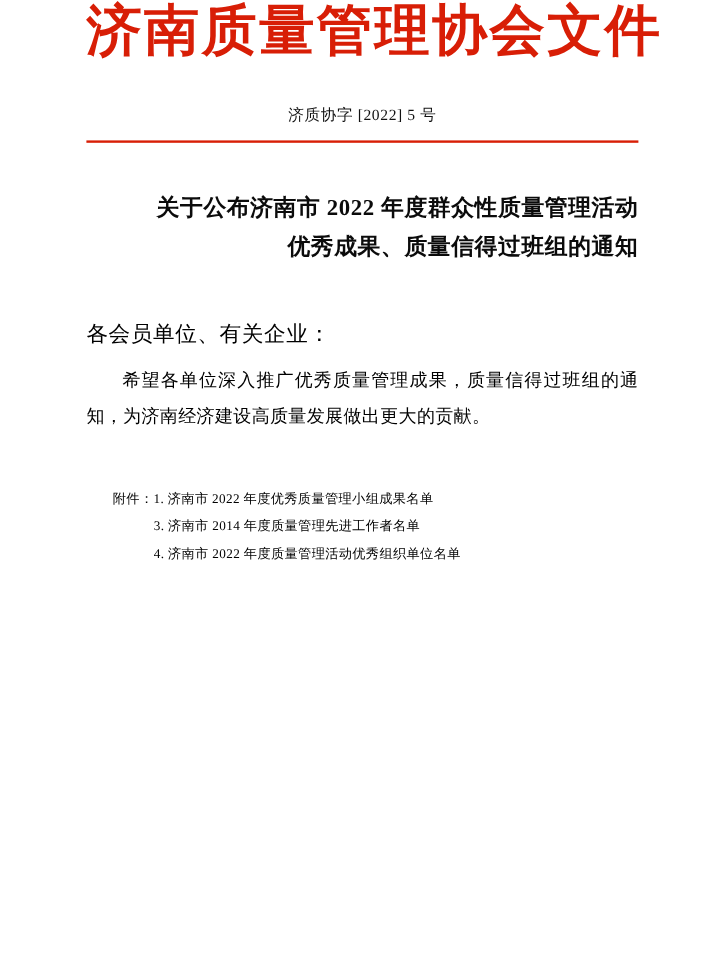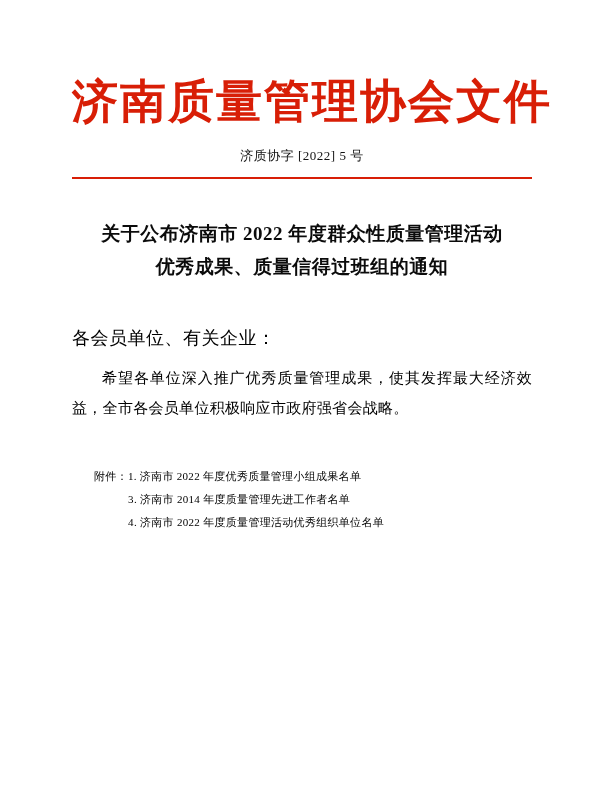--- a/index.html
+++ b/index.html
@@ -23,38 +23,37 @@
     position: relative;
   }
   .masthead {
     text-align: center;
     color: #d81e06;
     font-family: "DejaVu Serif", "Liberation Serif", serif;
     font-weight: bold;
     font-size: 46px;
     letter-spacing: 2px;
     line-height: 1.1;
-    margin-top: 76px;
     white-space: nowrap;
   }
   .doc-number {
     text-align: center;
     font-size: 13px;
-    margin-top: 20px;
+    margin-top: 36px;
     color: #111111;
     letter-spacing: 0.5px;
   }
   .red-rule {
     margin-top: 12px;
     height: 2px;
     background: #d81e06;
     width: 100%;
   }
   .title {
-    text-align: center;
+    text-align: right;
     font-size: 19px;
     font-weight: bold;
     line-height: 1.75;
     margin-top: 38px;
     color: #0b0b0b;
     letter-spacing: 0.5px;
   }
   .title .line {
     display: block;
   }
@@ -98,21 +97,21 @@
   <div class="red-rule"></div>
 
   <div class="title">
     <span class="line">关于公布济南市 2022 年度群众性质量管理活动</span>
     <span class="line">优秀成果、质量信得过班组的通知</span>
   </div>
 
   <div class="salutation">各会员单位、有关企业：</div>
 
 
-  <p class="para">希望各单位深入推广优秀质量管理成果，使其发挥最大经济效益，全市各会员单位积极响应市政府强省会战略。</p>
+  <p class="para">希望各单位深入推广优秀质量管理成果，质量信得过班组的通知，为济南经济建设高质量发展做出更大的贡献。</p>
 
   <div class="attachments">
     <div class="att-first">
       <span>附件：</span><span>1. 济南市 2022 年度优秀质量管理小组成果名单</span>
     </div>
     <div class="att-item">3. 济南市 2014 年度质量管理先进工作者名单</div>
     <div class="att-item">4. 济南市 2022 年度质量管理活动优秀组织单位名单</div>
   </div>
 
 </div>

